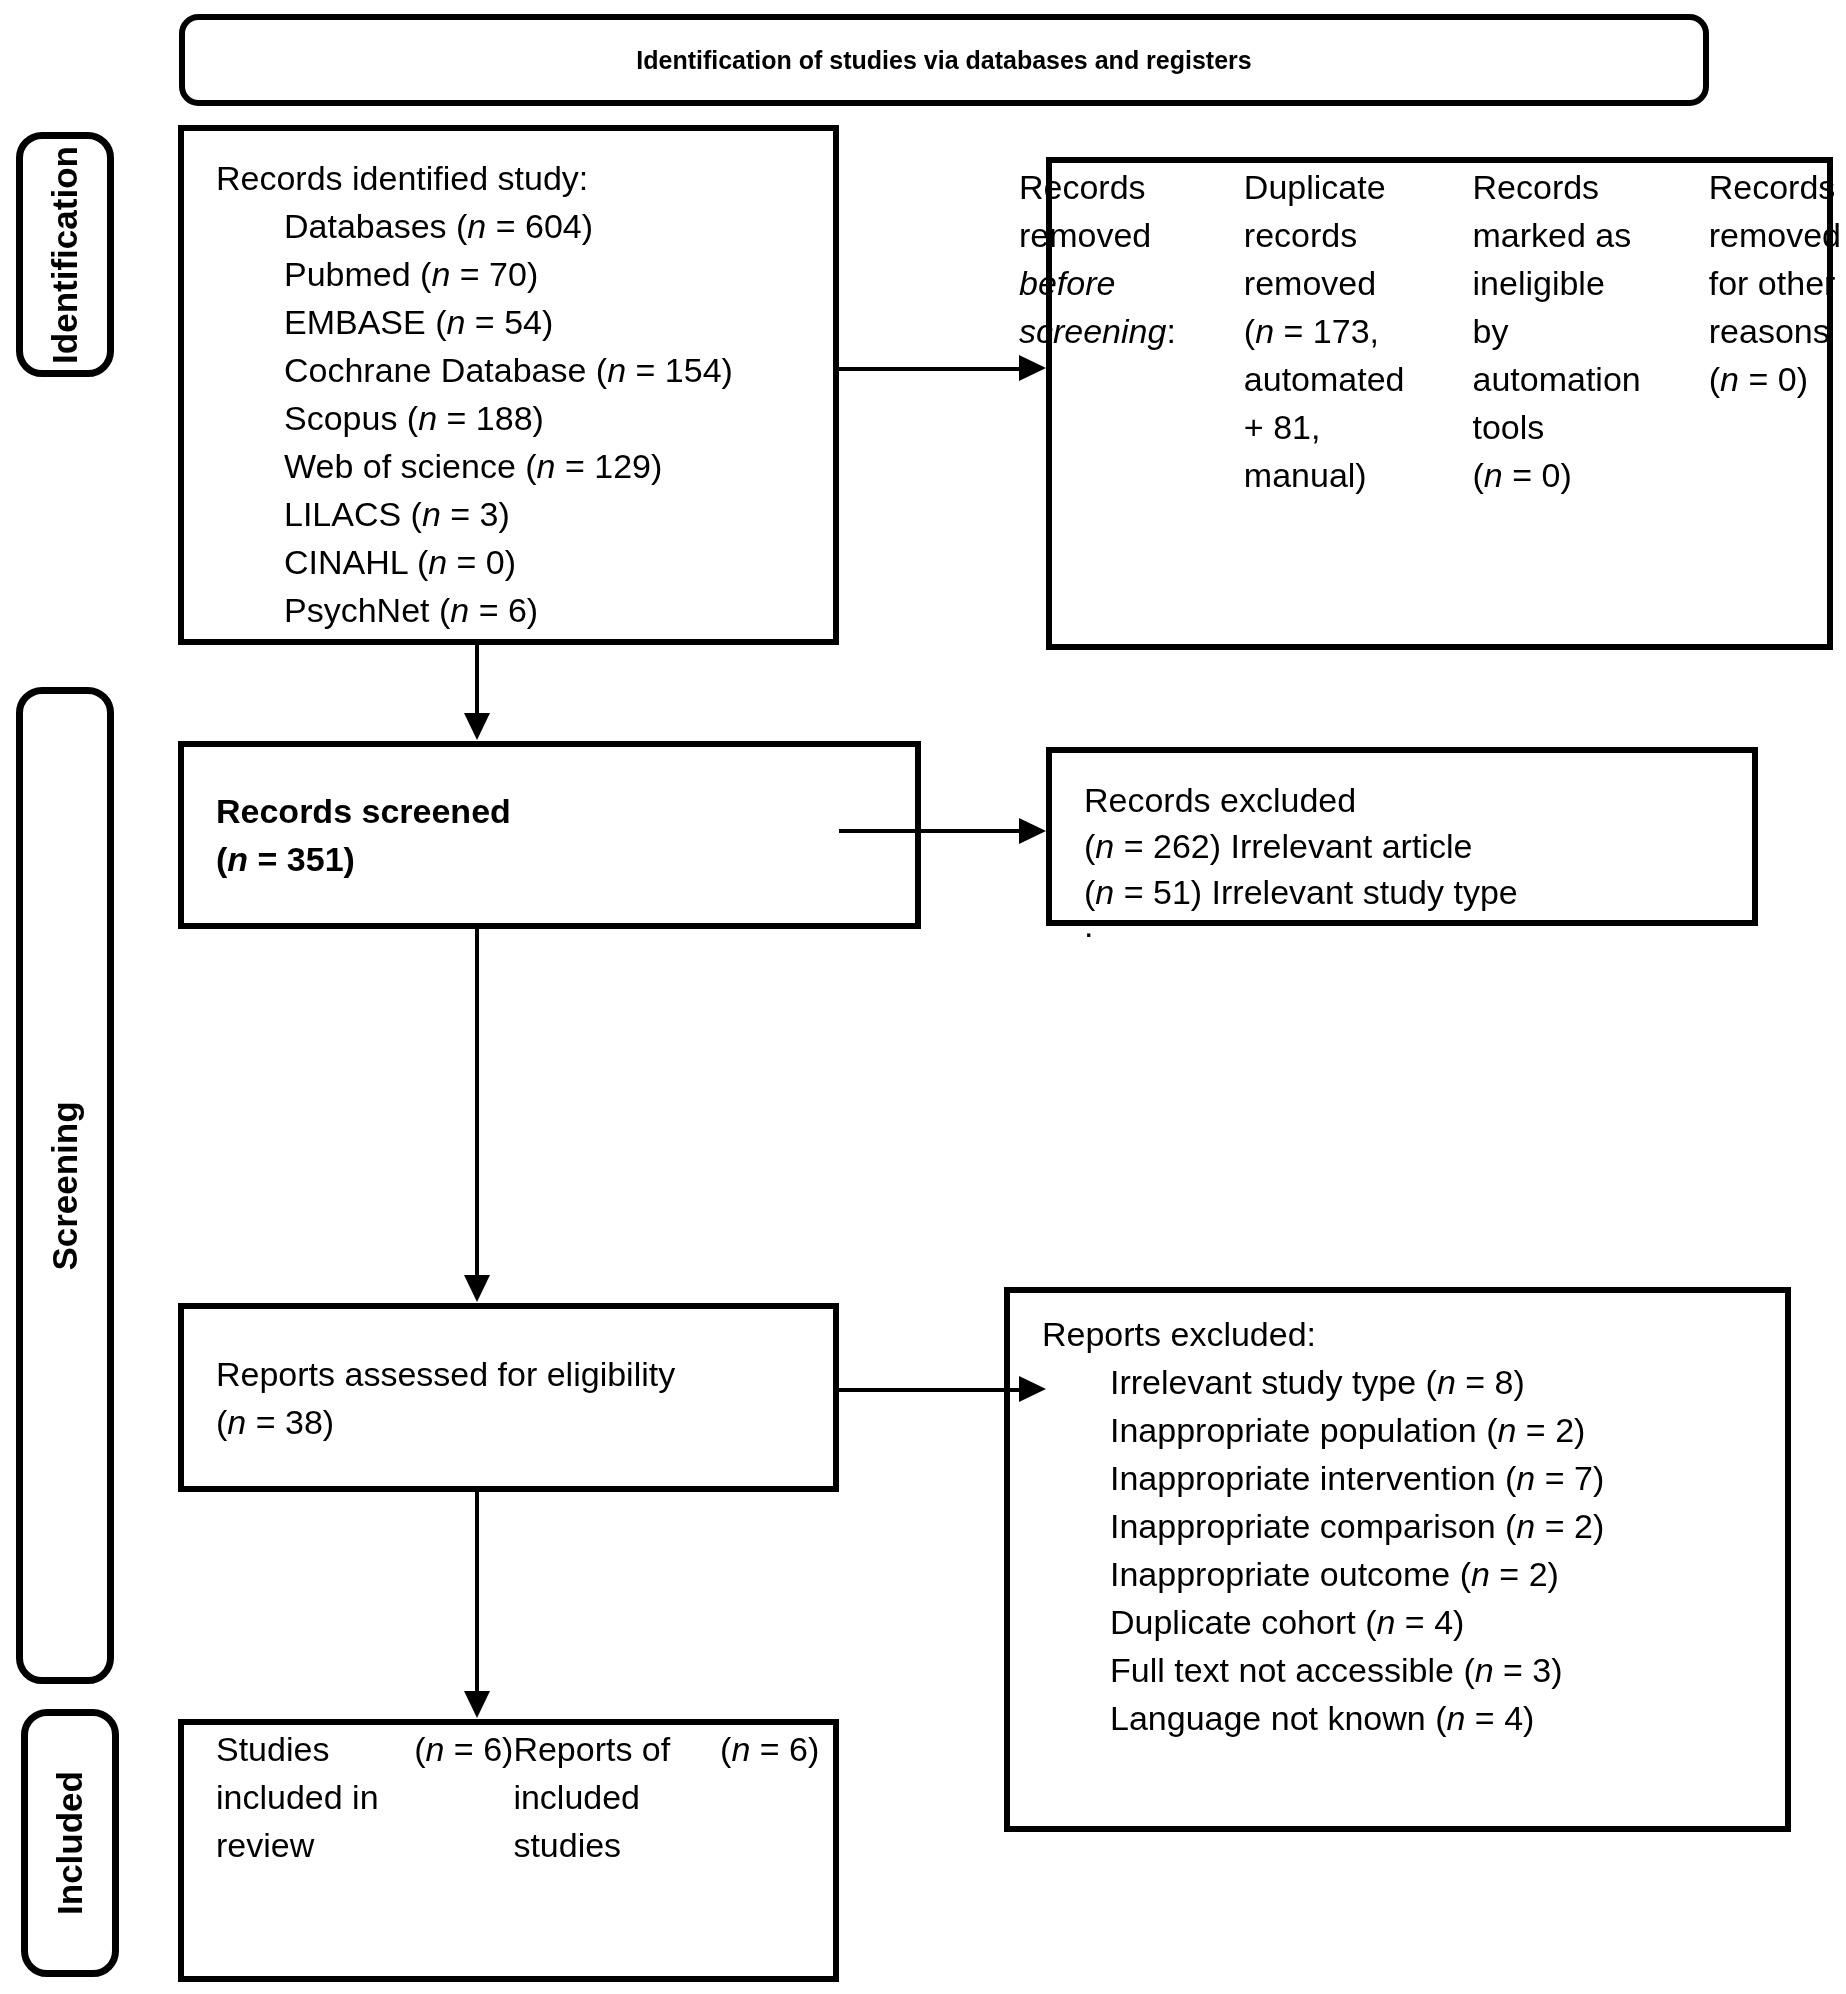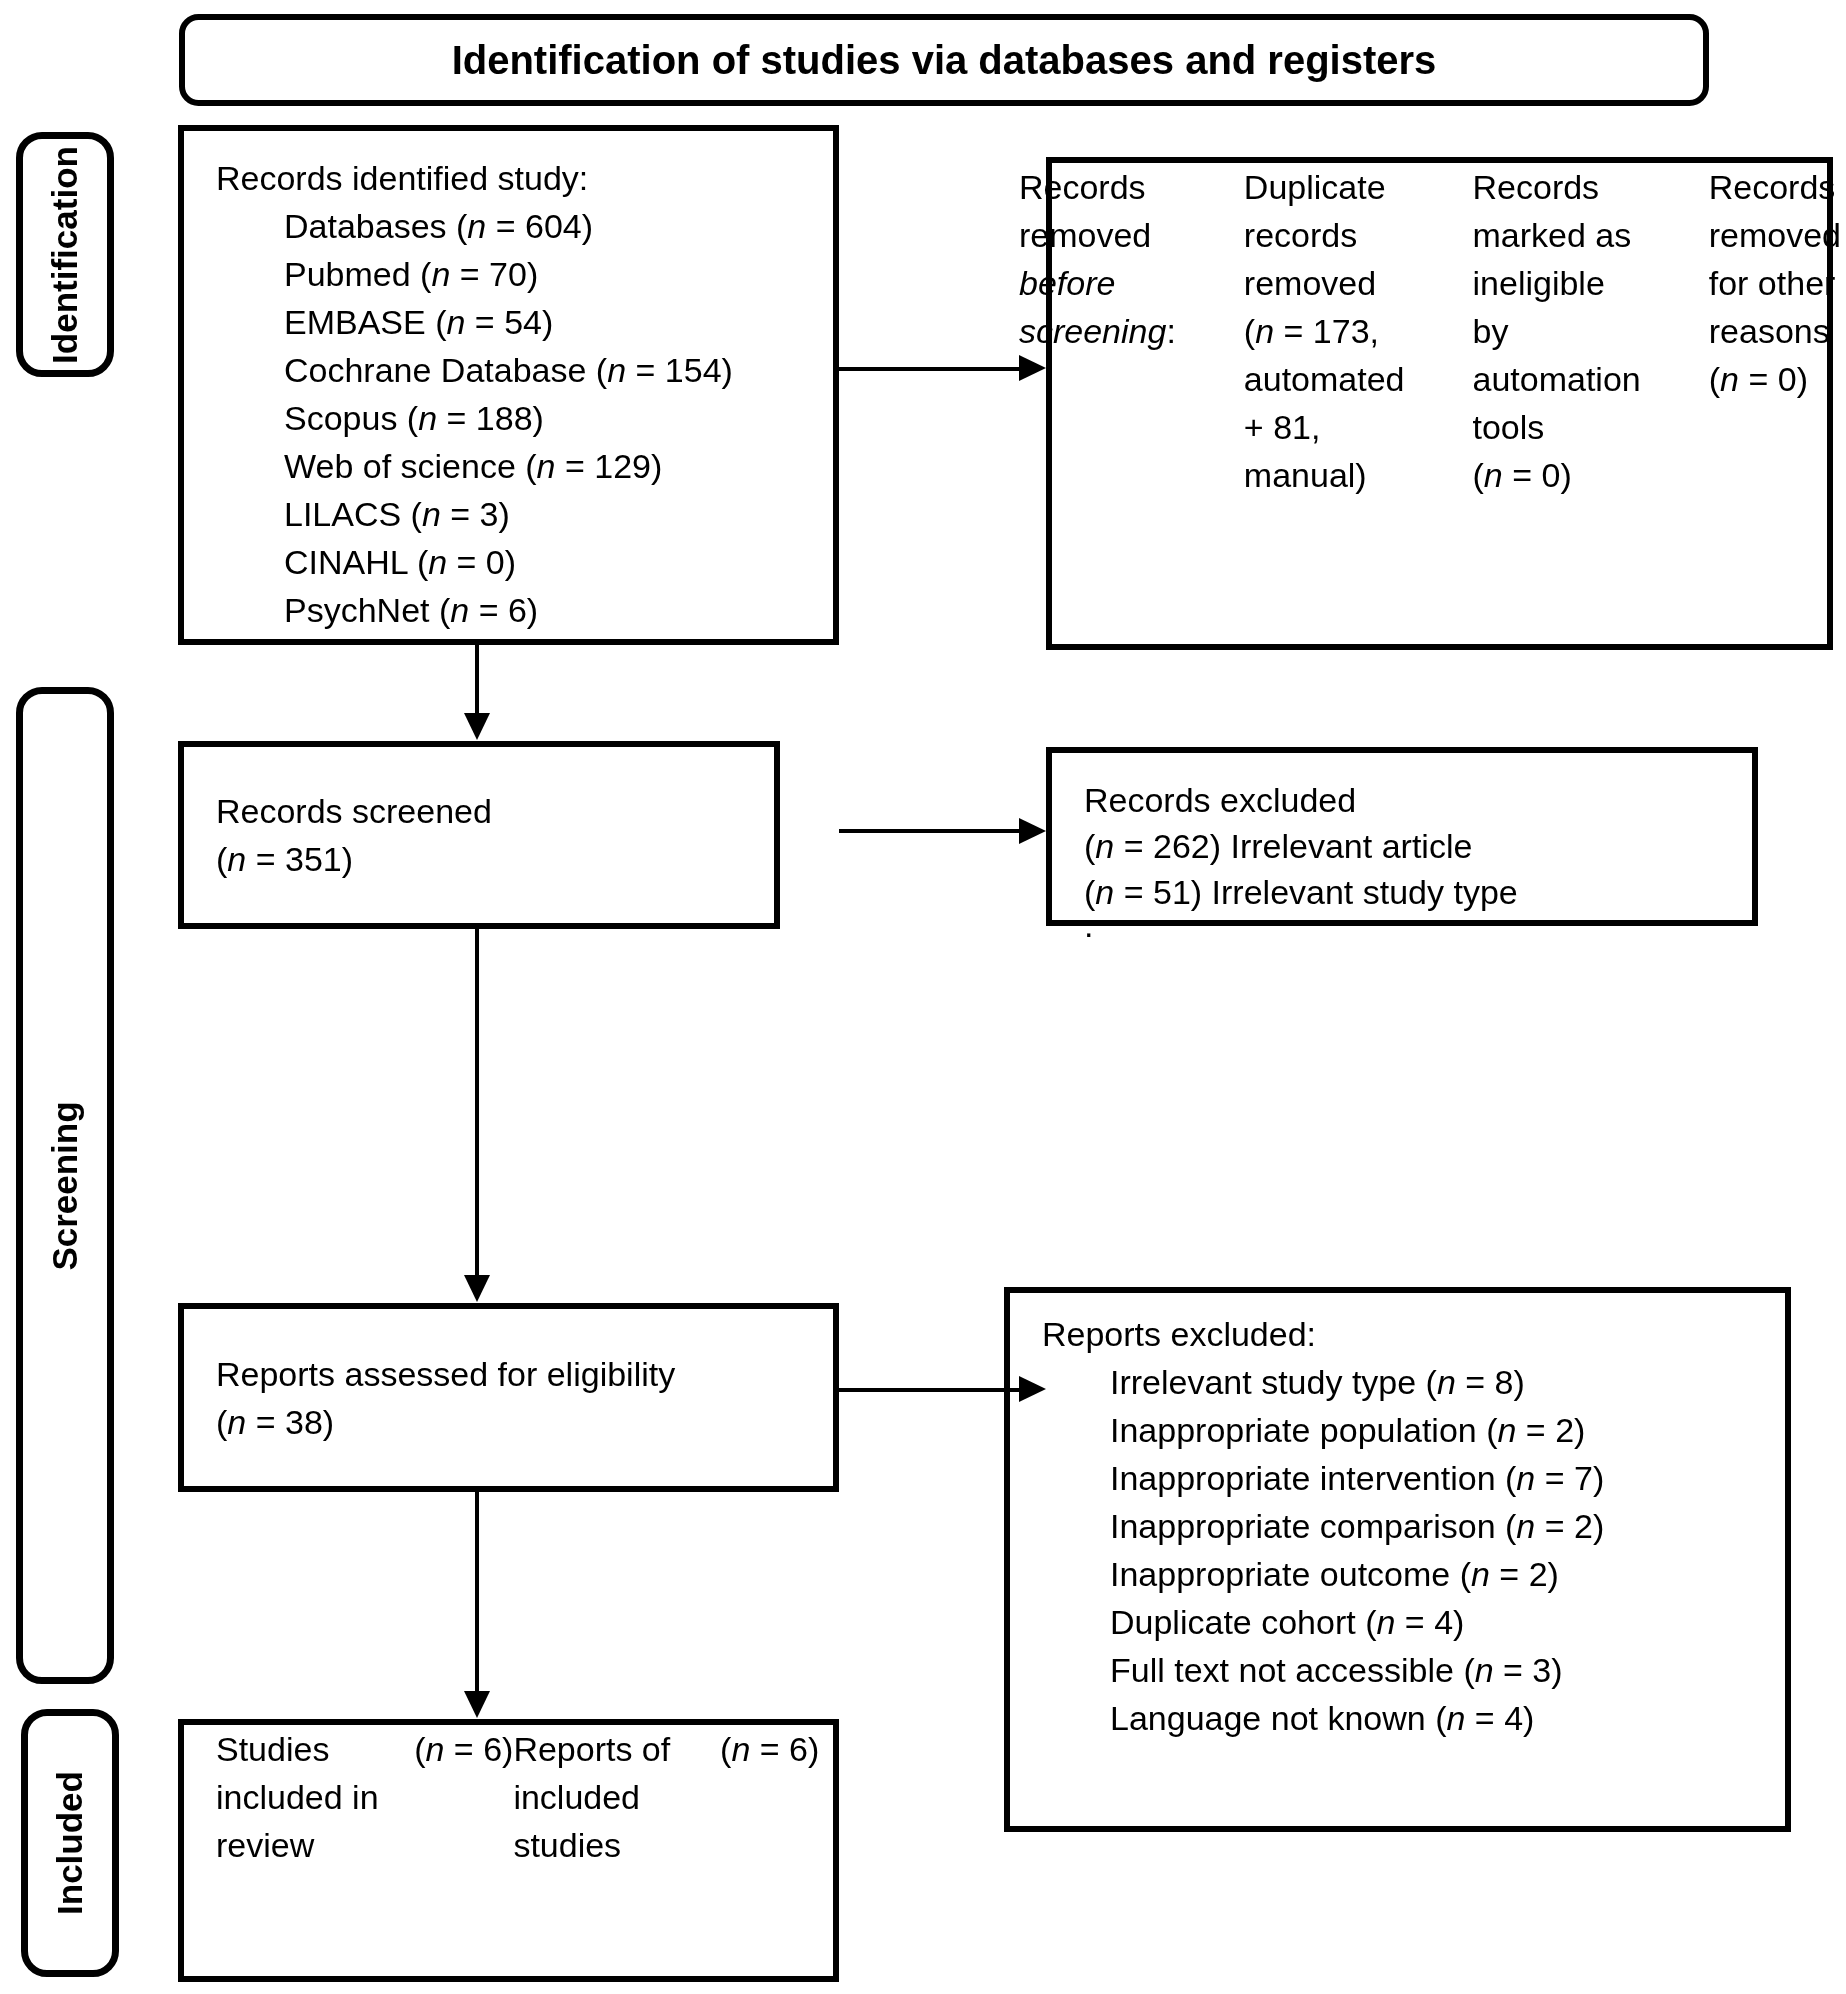--- a/index.html
+++ b/index.html
@@ -13,21 +13,21 @@
   }
 
   
   .title-box {
     position: absolute;
     left: 179px; top: 14.2px; width: 1530px; height: 92px;
     box-sizing: border-box;
     border: 6.8px solid #000;
     border-radius: 19.4px;
     display: flex; align-items: center; justify-content: center;
-    font-size: 40px; font-weight: bold;
+    font-size: 25px; font-weight: bold;
     background: #fff;
   }
 
   
   .phase {
     position: absolute;
     box-sizing: border-box;
     border: 7.4px solid #000;
     border-radius: 26px;
     display: flex; align-items: center; justify-content: center;
@@ -49,23 +49,23 @@
     border: 6.8px solid #000;
     background: #fff;
     font-size: 34px;
     line-height: 48px;
   }
   .box-identified { left: 178px;  top: 125px;  width: 661px; height: 520px;
                     padding: 23px 13.7px 0 32px; }
   .box-removed    { left: 1046px; top: 157px;  width: 787px; height: 493px;
                     display: flex; flex-direction: row; justify-content: center;
                     padding: 0 51px 0 32px; }
-  .box-screened   { left: 178px;  top: 741px; width: 602px; height: 188px;
+  .box-screened   { left: 178px;  top: 741px; width: 743px; height: 188px;
                     display: flex; flex-direction: column; justify-content: center;
-                    padding: 0 13.7px 0 32px; }
+                    padding: 0 13.7px 0 32px; font-weight: bold; }
   .box-excluded-records { left: 1046px; top: 747px; width: 712px; height: 179px;
                     padding: 24px 23px 0 32px; line-height: 46px; }
   .box-assessed   { left: 178px;  top: 1303px; width: 661px; height: 189px;
                     display: flex; flex-direction: column; justify-content: center;
                     padding: 0 13.7px 0 32px; }
   .box-excluded-reports { left: 1004px; top: 1271px; width: 787px; height: 545px;
                     padding: 17px 23px 0 32px; margin-top: 16px; }
   .box-included   { left: 178px;  top: 1719px; width: 661px; height: 263px;
                     display: flex; flex-direction: row; justify-content: center;
                     padding: 0 13.7px 0 32px; }

